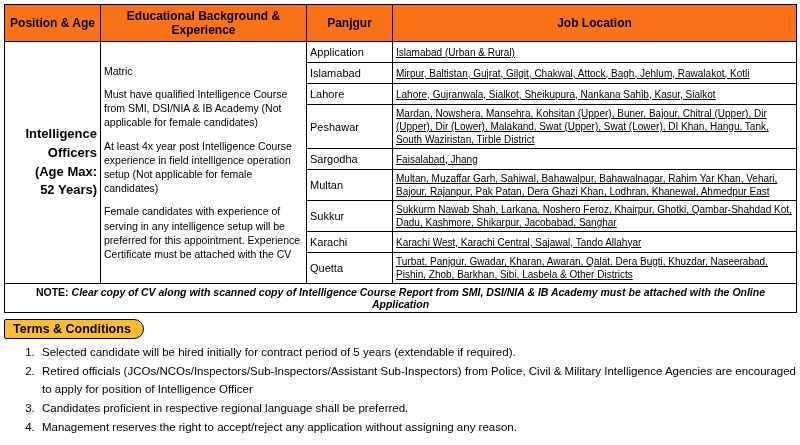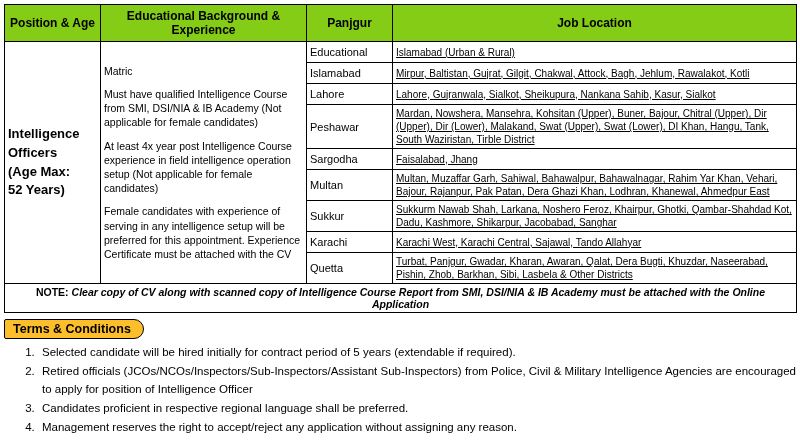--- a/index.html
+++ b/index.html
@@ -21,33 +21,33 @@
     border-collapse: collapse;
     table-layout: fixed;
     font-size: 10.5px;
   }
   table.main th, table.main td {
     border: 1px solid #000;
     padding: 2px 3px;
     vertical-align: middle;
   }
   table.main thead th {
-    background: #84cc16;
+    background: #f97316;
     font-weight: bold;
     font-size: 12px;
     text-align: center;
     padding: 4px 2px;
   }
   .col-pos { width: 96px; }
   .col-edu { width: 206px; }
   .col-reg { width: 86px; }
   .col-job { width: 404px; }
 
   td.position {
-    text-align: left;
+    text-align: right;
     font-weight: bold;
     font-size: 13px;
     line-height: 1.45;
   }
   td.edu {
     text-align: left;
     font-size: 10.5px;
     line-height: 1.35;
     padding: 3px 6px;
   }
@@ -115,21 +115,21 @@
           <span>Officers</span><br>
           <span>(Age Max:</span><br>
           <span>52 Years)</span>
         </td>
         <td class="edu" rowspan="9">
           <p>Matric</p>
           <p>Must have qualified Intelligence Course from SMI, DSI/NIA &amp; IB Academy (Not applicable for female candidates)</p>
           <p>At least 4x year post Intelligence Course experience in field intelligence operation setup (Not applicable for female candidates)</p>
           <p>Female candidates with experience of serving in any intelligence setup will be preferred for this appointment. Experience Certificate must be attached with the CV</p>
         </td>
-        <td class="region">Educational</td>
+        <td class="region">Application</td>
         <td class="joblocation">Islamabad (Urban &amp; Rural)</td>
       </tr>
       <tr>
         <td class="region">Islamabad</td>
         <td class="joblocation">Mirpur, Baltistan, Gujrat, Gilgit, Chakwal, Attock, Bagh, Jehlum, Rawalakot, Kotli</td>
       </tr>
       <tr>
         <td class="region">Lahore</td>
         <td class="joblocation">Lahore, Gujranwala, Sialkot, Sheikupura, Nankana Sahib, Kasur, Sialkot</td>
       </tr>

